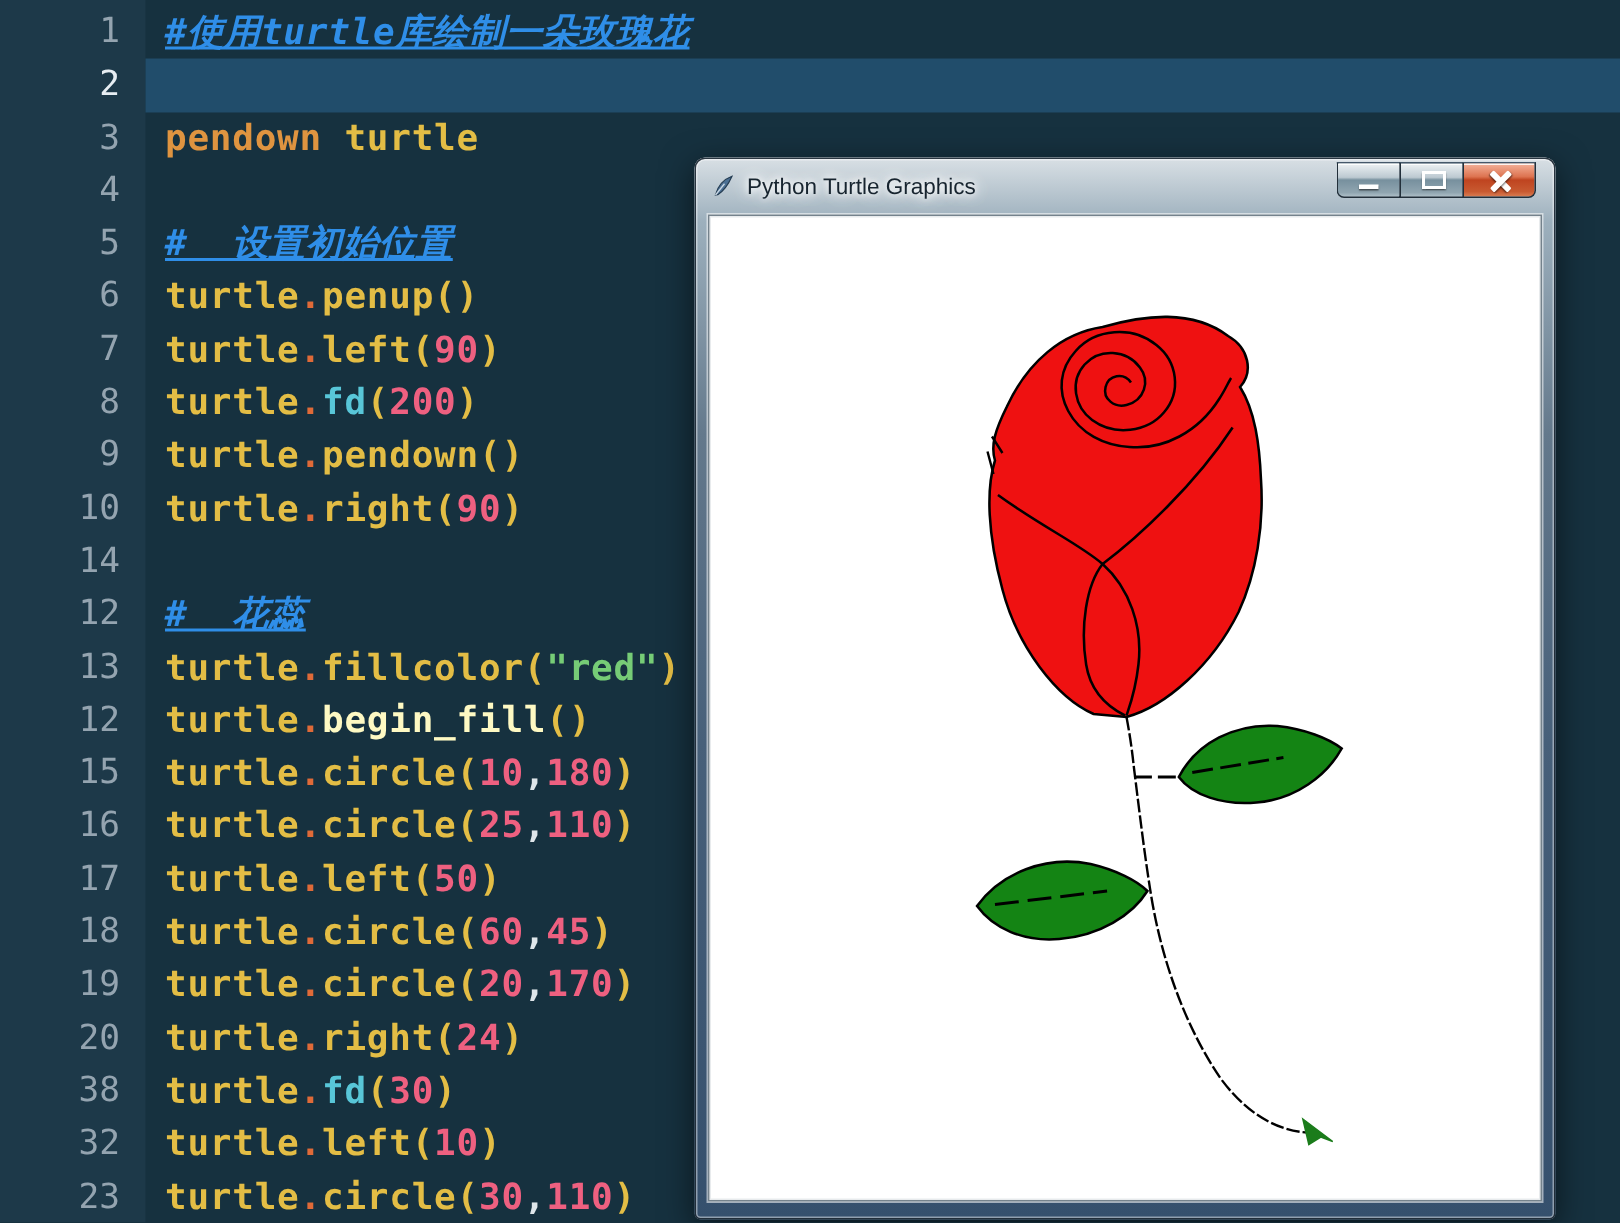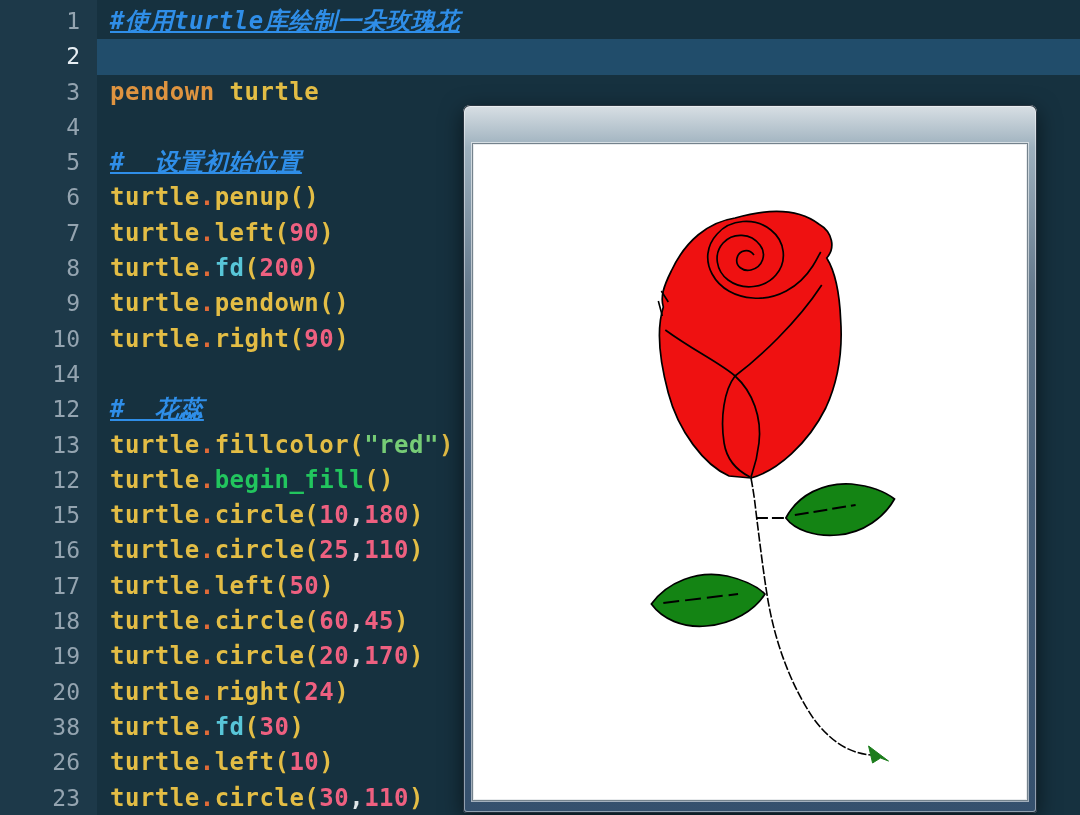--- a/index.html
+++ b/index.html
@@ -134,21 +134,21 @@
       <div class="row">
         <div class="num">12</div>
         <div class="code"><span class="tok-comment" style="color: rgb(47, 142, 232);">#  花蕊</span></div>
       </div>
       <div class="row">
         <div class="num">13</div>
         <div class="code"><span class="tok-name" style="color: rgb(227, 189, 69);">turtle</span><span class="tok-dot" style="color: rgb(223, 106, 56);">.</span><span class="tok-name" style="color: rgb(227, 189, 69);">fillcolor</span><span class="tok-name" style="color: rgb(227, 189, 69);">(</span><span class="tok-string" style="color: rgb(118, 204, 118);">"red"</span><span class="tok-name" style="color: rgb(227, 189, 69);">)</span></div>
       </div>
       <div class="row">
         <div class="num">12</div>
-        <div class="code"><span class="tok-name" style="color: rgb(227, 189, 69);">turtle</span><span class="tok-dot" style="color: rgb(223, 106, 56);">.</span><span class="tok-name" style="color: #22c55e;">begin_fill</span><span class="tok-name" style="color: rgb(227, 189, 69);">()</span></div>
+        <div class="code"><span class="tok-name" style="color: rgb(227, 189, 69);">turtle</span><span class="tok-dot" style="color: rgb(223, 106, 56);">.</span><span class="tok-name" style="color: #fef9c3;">begin_fill</span><span class="tok-name" style="color: rgb(227, 189, 69);">()</span></div>
       </div>
       <div class="row">
         <div class="num">15</div>
         <div class="code"><span class="tok-name" style="color: rgb(227, 189, 69);">turtle</span><span class="tok-dot" style="color: rgb(223, 106, 56);">.</span><span class="tok-name" style="color: rgb(227, 189, 69);">circle</span><span class="tok-name" style="color: rgb(227, 189, 69);">(</span><span class="tok-number" style="color: rgb(238, 96, 128);">10</span><span class="tok-comma" style="color: rgb(223, 230, 234);">,</span><span class="tok-number" style="color: rgb(238, 96, 128);">180</span><span class="tok-name" style="color: rgb(227, 189, 69);">)</span></div>
       </div>
       <div class="row">
         <div class="num">16</div>
         <div class="code"><span class="tok-name" style="color: rgb(227, 189, 69);">turtle</span><span class="tok-dot" style="color: rgb(223, 106, 56);">.</span><span class="tok-name" style="color: rgb(227, 189, 69);">circle</span><span class="tok-name" style="color: rgb(227, 189, 69);">(</span><span class="tok-number" style="color: rgb(238, 96, 128);">25</span><span class="tok-comma" style="color: rgb(223, 230, 234);">,</span><span class="tok-number" style="color: rgb(238, 96, 128);">110</span><span class="tok-name" style="color: rgb(227, 189, 69);">)</span></div>
       </div>
       <div class="row">
@@ -165,31 +165,43 @@
       </div>
       <div class="row">
         <div class="num">20</div>
         <div class="code"><span class="tok-name" style="color: rgb(227, 189, 69);">turtle</span><span class="tok-dot" style="color: rgb(223, 106, 56);">.</span><span class="tok-name" style="color: rgb(227, 189, 69);">right</span><span class="tok-name" style="color: rgb(227, 189, 69);">(</span><span class="tok-number" style="color: rgb(238, 96, 128);">24</span><span class="tok-name" style="color: rgb(227, 189, 69);">)</span></div>
       </div>
       <div class="row">
         <div class="num">38</div>
         <div class="code"><span class="tok-name" style="color: rgb(227, 189, 69);">turtle</span><span class="tok-dot" style="color: rgb(223, 106, 56);">.</span><span class="tok-builtin" style="color: rgb(88, 198, 216);">fd</span><span class="tok-name" style="color: rgb(227, 189, 69);">(</span><span class="tok-number" style="color: rgb(238, 96, 128);">30</span><span class="tok-name" style="color: rgb(227, 189, 69);">)</span></div>
       </div>
       <div class="row">
-        <div class="num">26</div>
+        <div class="num">32</div>
         <div class="code"><span class="tok-name" style="color: rgb(227, 189, 69);">turtle</span><span class="tok-dot" style="color: rgb(223, 106, 56);">.</span><span class="tok-name" style="color: rgb(227, 189, 69);">left</span><span class="tok-name" style="color: rgb(227, 189, 69);">(</span><span class="tok-number" style="color: rgb(238, 96, 128);">10</span><span class="tok-name" style="color: rgb(227, 189, 69);">)</span></div>
       </div>
       <div class="row">
         <div class="num">23</div>
         <div class="code"><span class="tok-name" style="color: rgb(227, 189, 69);">turtle</span><span class="tok-dot" style="color: rgb(223, 106, 56);">.</span><span class="tok-name" style="color: rgb(227, 189, 69);">circle</span><span class="tok-name" style="color: rgb(227, 189, 69);">(</span><span class="tok-number" style="color: rgb(238, 96, 128);">30</span><span class="tok-comma" style="color: rgb(223, 230, 234);">,</span><span class="tok-number" style="color: rgb(238, 96, 128);">110</span><span class="tok-name" style="color: rgb(227, 189, 69);">)</span></div>
       </div>
     </div>
 </div>
 
 <div class="tkwin">
+  <div class="titlebar">
+    <svg class="tk-icon" viewBox="0 0 17 17">
+      <path d="M3,14 C4.5,8 8.5,3.5 14,1.5 C12,6 9,11 4.5,13.8 Z" fill="#4a6f94" stroke="#243c52" stroke-width="0.8"></path>
+      <path d="M3,14 L9,6.5" stroke="#c8d6e2" stroke-width="0.9" fill="none"></path>
+    </svg>
+    <span class="title">Python Turtle Graphics</span>
+    <div class="btns">
+      <div class="wbtn min" title=""></div>
+      <div class="wbtn max"></div>
+      <div class="wbtn close"></div>
+    </div>
+  </div>
 
   <div class="client">
     <svg viewBox="0 0 556 656" preserveAspectRatio="none">
 
       <g>
         <path d="M263,74 C236,78 213,97 199,127 C191,143 188,153 191,163
                  C185,182 186,212 196,249 C206,287 232,321 257,332 L279,334
                  C305,327 336,300 354,264 C366,238 371,206 369,176
                  C368,152 365,130 355,114 C364,104 361,88 347,80
                  C323,62 291,66 263,74 Z" fill="var(--rose)" stroke="var(--ink)" stroke-width="1.7"></path>

